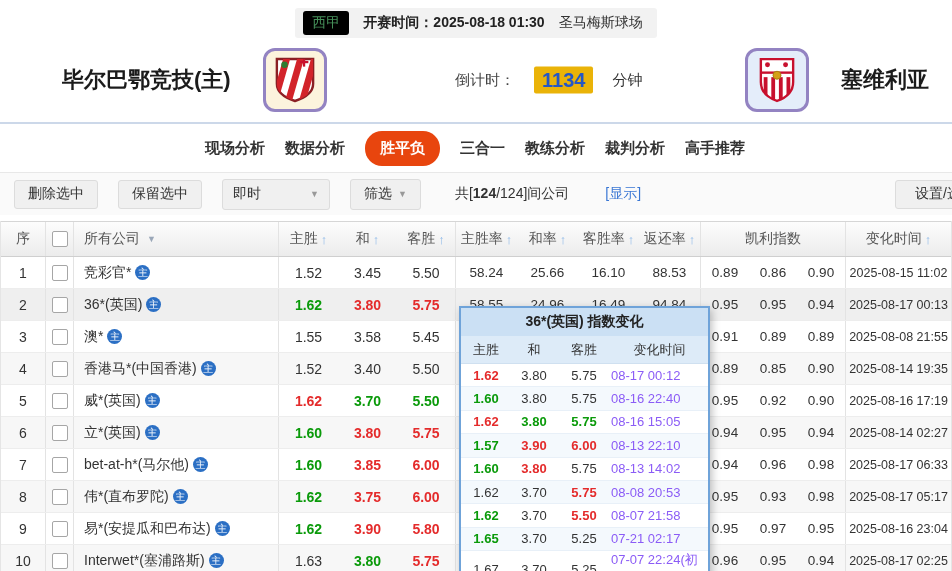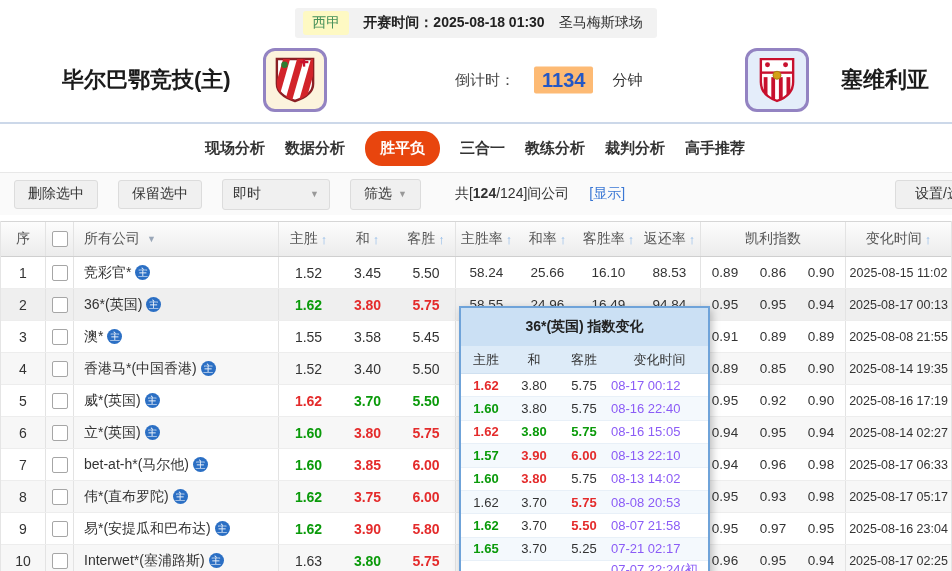--- a/index.html
+++ b/index.html
@@ -4,49 +4,49 @@
 <style>
   html,body{margin:0;padding:0}
   body{
     width:952px;height:571px;overflow:hidden;position:relative;
     background:#fff;color:#333;
     font-family:"Liberation Sans","DejaVu Sans",sans-serif;font-size:14px;
   }
   
   .topbar{display:flex;justify-content:center;padding-top:8px;height:30px}
   .topbar-inner{display:inline-flex;align-items:center;gap:14px;background:#f2f2f2;border-radius:3px;padding:4px 14px 4px 8px}
-  .league{background:#fef9c3;color:var(--league-green);padding:3px 9px;border-radius:3px;font-size:14px}
+  .league{background:#000000;color:var(--league-green);padding:3px 9px;border-radius:3px;font-size:14px}
   .kick{font-weight:bold;color:#222}
   .venue{color:#333}
   
   .teamsrow{position:relative;height:84px}
   .team{position:absolute;top:50%;transform:translateY(-50%);display:flex;align-items:center;gap:32px}
   .team-home{left:62px}
   .team-away{left:745px}
   .tname{font-size:22px;font-weight:bold;color:#1b1b1b;white-space:nowrap}
   .logo-box{width:58px;height:58px;border:3px solid #9383c2;border-radius:12px;display:flex;align-items:center;justify-content:center}
   .logo-home{background:#fcf3dd}
   .logo-away{background:#e4edfa}
   .countdown{position:absolute;left:455px;top:50%;transform:translateY(-50%);display:flex;align-items:center;gap:19px;font-size:15px;color:#444}
-  .cd-val{background:#fdba74;color:var(--countdown-blue);font-weight:bold;font-size:20px;padding:2px 8px;border-radius:2px}
+  .cd-val{background:#eab308;color:var(--countdown-blue);font-weight:bold;font-size:20px;padding:2px 8px;border-radius:2px}
   .cd-unit{color:#333}
   .header-sep{border-bottom:2px solid #ccd8e9}
   
   .nav{display:flex;align-items:center;gap:20px;height:48px;padding-left:205px}
   .tab{font-size:15px;font-weight:bold;color:#333;cursor:pointer;white-space:nowrap}
   .tab-active{background:var(--active-tab-orange);color:#fff;padding:8px 15px;border-radius:17px}
   
   .toolbar{position:relative;height:42px;background:#fafafa;border-top:1px solid #e8e8e8;display:flex;align-items:center;gap:20px;padding-left:14px;margin-bottom:6px}
   button{font:inherit}
   .tbtn{background:#f0f0f0;border:1px solid #dcdcdc;border-radius:3px;height:29px;display:inline-flex;align-items:center;justify-content:center;padding:0 13px;color:#333;cursor:pointer;white-space:nowrap}
   .dd{justify-content:space-between;width:86px;padding:0 10px}
   .caret{font-size:9px;color:#999;margin-left:6px}
   .count{margin-left:14px;color:#333;white-space:nowrap}
   .count b{font-weight:bold}
-  .show-link{color:var(--link-blue);margin-left:0;cursor:pointer;text-decoration:none}
+  .show-link{color:var(--link-blue);margin-left:16px;cursor:pointer;text-decoration:none}
   .settings{position:absolute;left:895px;width:100px}
   
   .table{border-left:1px solid #e5e5e5;border-right:1px solid #e5e5e5}
   .thead,.trow{display:grid;grid-template-columns:45px 28px 205px 59px 59px 59px 61px 61px 61px 62px 48px 48px 49px 105px}
   .thead{height:34px;background:linear-gradient(#fdfdfd,#ececec);border-top:1px solid #d6d6d6;border-bottom:1px solid #cfcfcf;color:#555}
   .th{display:flex;align-items:center;justify-content:center;gap:3px;white-space:nowrap}
   .th-comp{justify-content:flex-start;padding-left:10px}
   .kelly-h{grid-column:11/span 3}
   .trow{height:31px;border-bottom:1px solid #ededed;background:#fff}
   .trow.alt{background:#f7f7f7}
@@ -60,21 +60,21 @@
   .ok{color:#333}
   .og{color:var(--odds-down-green);font-weight:bold}
   .or{color:var(--odds-up-red);font-weight:bold}
   .rt{font-size:13.5px}
   .time{font-size:12.5px;color:#333}
   .cb{width:14px;height:14px;border:1px solid #a6a6a6;border-radius:2px;background:#fff;cursor:pointer;flex:none}
   .sort{color:#8cb8e8;font-weight:bold;font-size:13px}
   .caret-sm{font-size:9px;color:#9aa7b8;margin-left:4px}
   
   .popup{position:absolute;left:459px;top:306px;width:247px;background:#fff;border:2px solid var(--popup-border);box-shadow:2px 3px 8px rgba(0,0,0,.25);z-index:9}
-  .p-title{height:38px;background:var(--popup-header-bg);display:flex;align-items:center;justify-content:center;font-weight:bold;color:#222;font-size:14px}
+  .p-title{height:28px;background:var(--popup-header-bg);display:flex;align-items:center;justify-content:center;font-weight:bold;color:#222;font-size:14px}
   .p-head{height:27px;background:#ddebf8;display:grid;grid-template-columns:50px 46px 54px 1fr;align-items:center;color:#333;font-size:13px;border-bottom:1px solid #cfe0f0}
   .p-head span{text-align:center}
   .prow{display:grid;grid-template-columns:50px 46px 54px 1fr;align-items:center;height:22.4px;font-size:13px;border-top:1px solid #e8f0f8}
   .prow:first-child{border-top:none}
   .palt{background:#f4f9fd}
   .pc{text-align:center}
   .ptime{text-align:left;color:#8b5cf6}
 </style>
 </head>
 <body>

